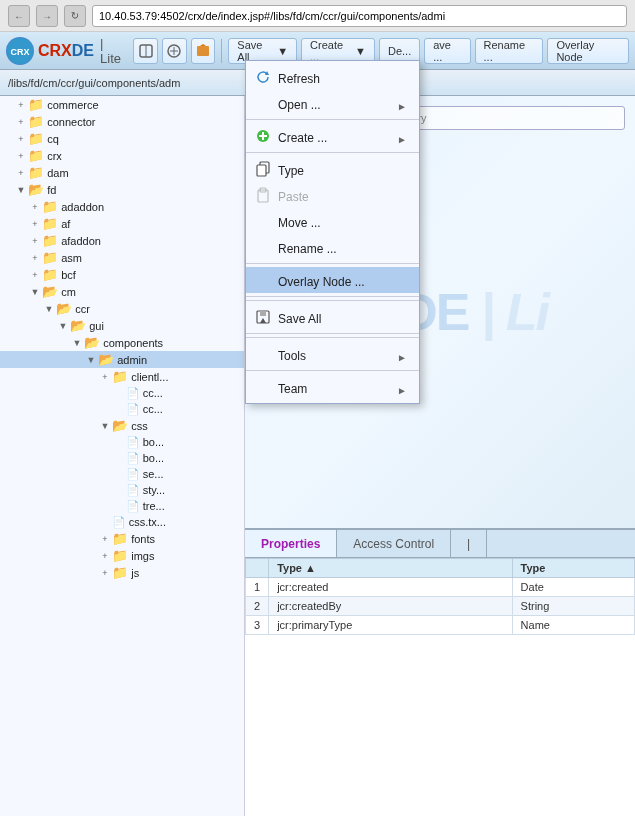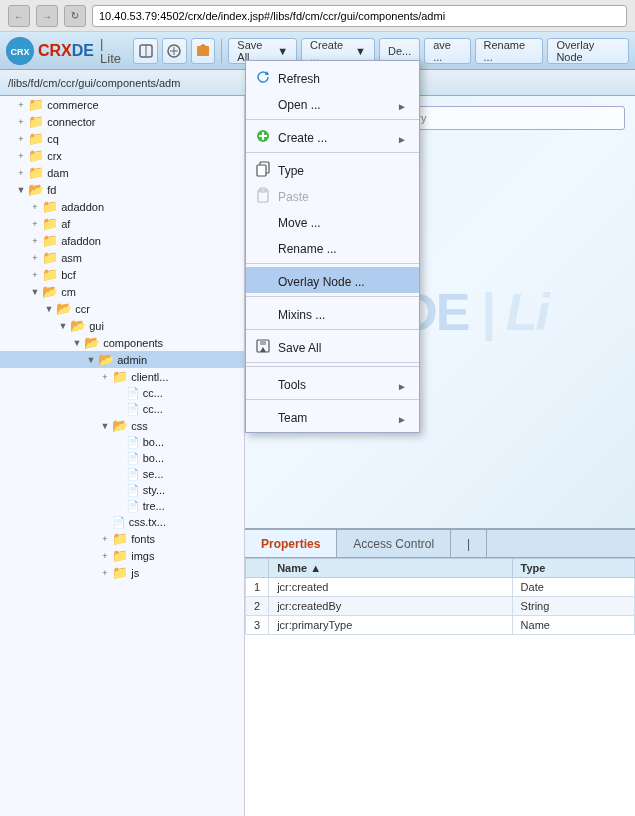--- a/index.html
+++ b/index.html
@@ -182,21 +182,21 @@
       padding: 0 16px;
       display: flex;
       align-items: center;
       font-size: 12px;
       cursor: pointer;
       border-right: 1px solid #9ab;
     }
     .props-tab.active {
       background: #e8f4ff;
       font-weight: bold;
-      color: #c2410c;
+      color: #a21caf;
       align-items: center;
     }
     .props-tab.inactive {
       color: #555;
     }
 
     
     .props-table {
       width: 100%;
       border-collapse: collapse;
@@ -497,21 +497,21 @@
         </div>
         <div class="props-tab inactive">
           <span>|</span>
         </div>
       </div>
       <table class="props-table">
         <thead>
           <tr>
             <th></th>
             <th>
-              <span>Name ▲</span>
+              <span>Type ▲</span>
             </th>
             <th>
               <span>Type</span>
             </th>
           </tr>
         </thead>
         <tbody>
           <tr>
             <td class="row-num">1</td>
             <td>jcr:created</td>
@@ -601,24 +601,20 @@
 
   <div class="menu-separator"></div>
 
   <div class="menu-item highlighted">
     <span class="menu-icon"></span>
     <span class="menu-item-text">Overlay Node ...</span>
   </div>
 
   <div class="menu-separator"></div>
 
-  <div class="menu-item">
-    <span class="menu-icon"></span>
-    <span class="menu-item-text">Mixins ...</span>
-  </div>
 
   <div class="menu-separator"></div>
 
   <div class="menu-item">
     <span class="menu-icon">
       <svg width="16" height="16" viewBox="0 0 16 16">
           <rect x="2" y="2" width="12" height="12" rx="1" fill="none" stroke="#555" stroke-width="1.2"></rect>
           <rect x="5" y="2" width="6" height="5" fill="#aaa"></rect>
           <polygon points="8,9 5,14 11,14" fill="#555"></polygon>
         </svg>

